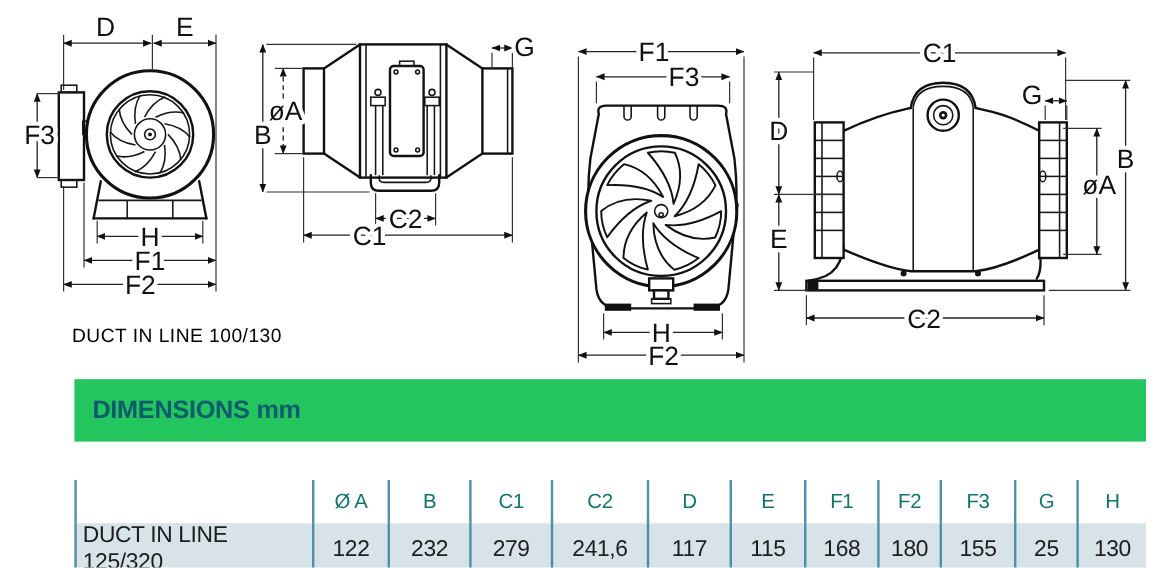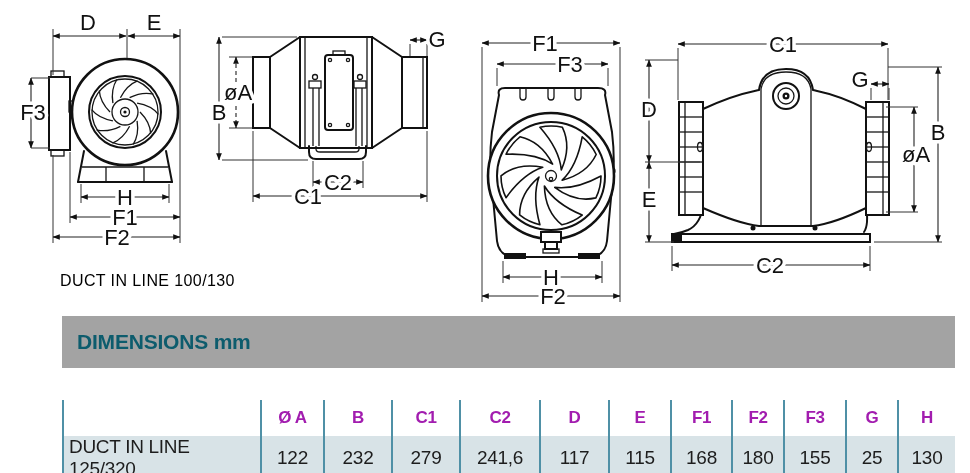--- a/index.html
+++ b/index.html
@@ -42,21 +42,21 @@
   
   .tbl{position:absolute;left:62px;top:400px;width:893px;}
   .trow{
     display:grid;
     grid-template-columns:198px 63px 68px 68px 80px 69px 62px 61px 52px 62px 52px 58px;
   }
   .trow.head{height:36px;}
   .trow.data{height:40px;}
   .tcell{
     box-sizing:border-box;display:flex;align-items:center;justify-content:center;
-    font-weight:bold;font-size:17px;color:#a21caf;letter-spacing:-0.3px;
+    font-weight:normal;font-size:17px;color:#0f766e;letter-spacing:-0.3px;
   }
   .trow.data .tcell{font-weight:normal;font-size:19px;color:#1d1d1d;}
   .tcell.rowlabel{justify-content:flex-start;padding-left:5px;font-size:17px;}
 </style>
 </head>
 <body>
 
 <div class="drawing-area">
 <svg width="970" height="315" viewBox="0 0 970 315" xmlns="http://www.w3.org/2000/svg">
   <defs>
@@ -280,21 +280,21 @@
     <line class="ext" x1="672" y1="246" x2="672" y2="271"></line>
     <line class="ext" x1="870" y1="246" x2="870" y2="271"></line>
     <line class="dim" x1="672" y1="265" x2="870" y2="265"></line>
     <text class="dl" x="770" y="273">C2</text>
   </g>
 </svg>
 </div>
 
 <div class="caption">DUCT IN LINE 100/130</div>
 
-<div class="bar" style="background: #a3a3a3;">
+<div class="bar" style="background: #22c55e;">
   <span style="color: rgb(13, 92, 109);">DIMENSIONS mm</span>
 </div>
 
 <div class="tbl">
   <div class="trow head">
     <div class="tcell rowlabel" style="border-left: 2px solid rgb(79, 144, 166);"></div>
     <div class="tcell" style="border-left: 2px solid rgb(79, 144, 166);">Ø A</div>
     <div class="tcell" style="border-left: 2px solid rgb(79, 144, 166);">B</div>
     <div class="tcell" style="border-left: 2px solid rgb(79, 144, 166);">C1</div>
     <div class="tcell" style="border-left: 2px solid rgb(79, 144, 166);">C2</div>

